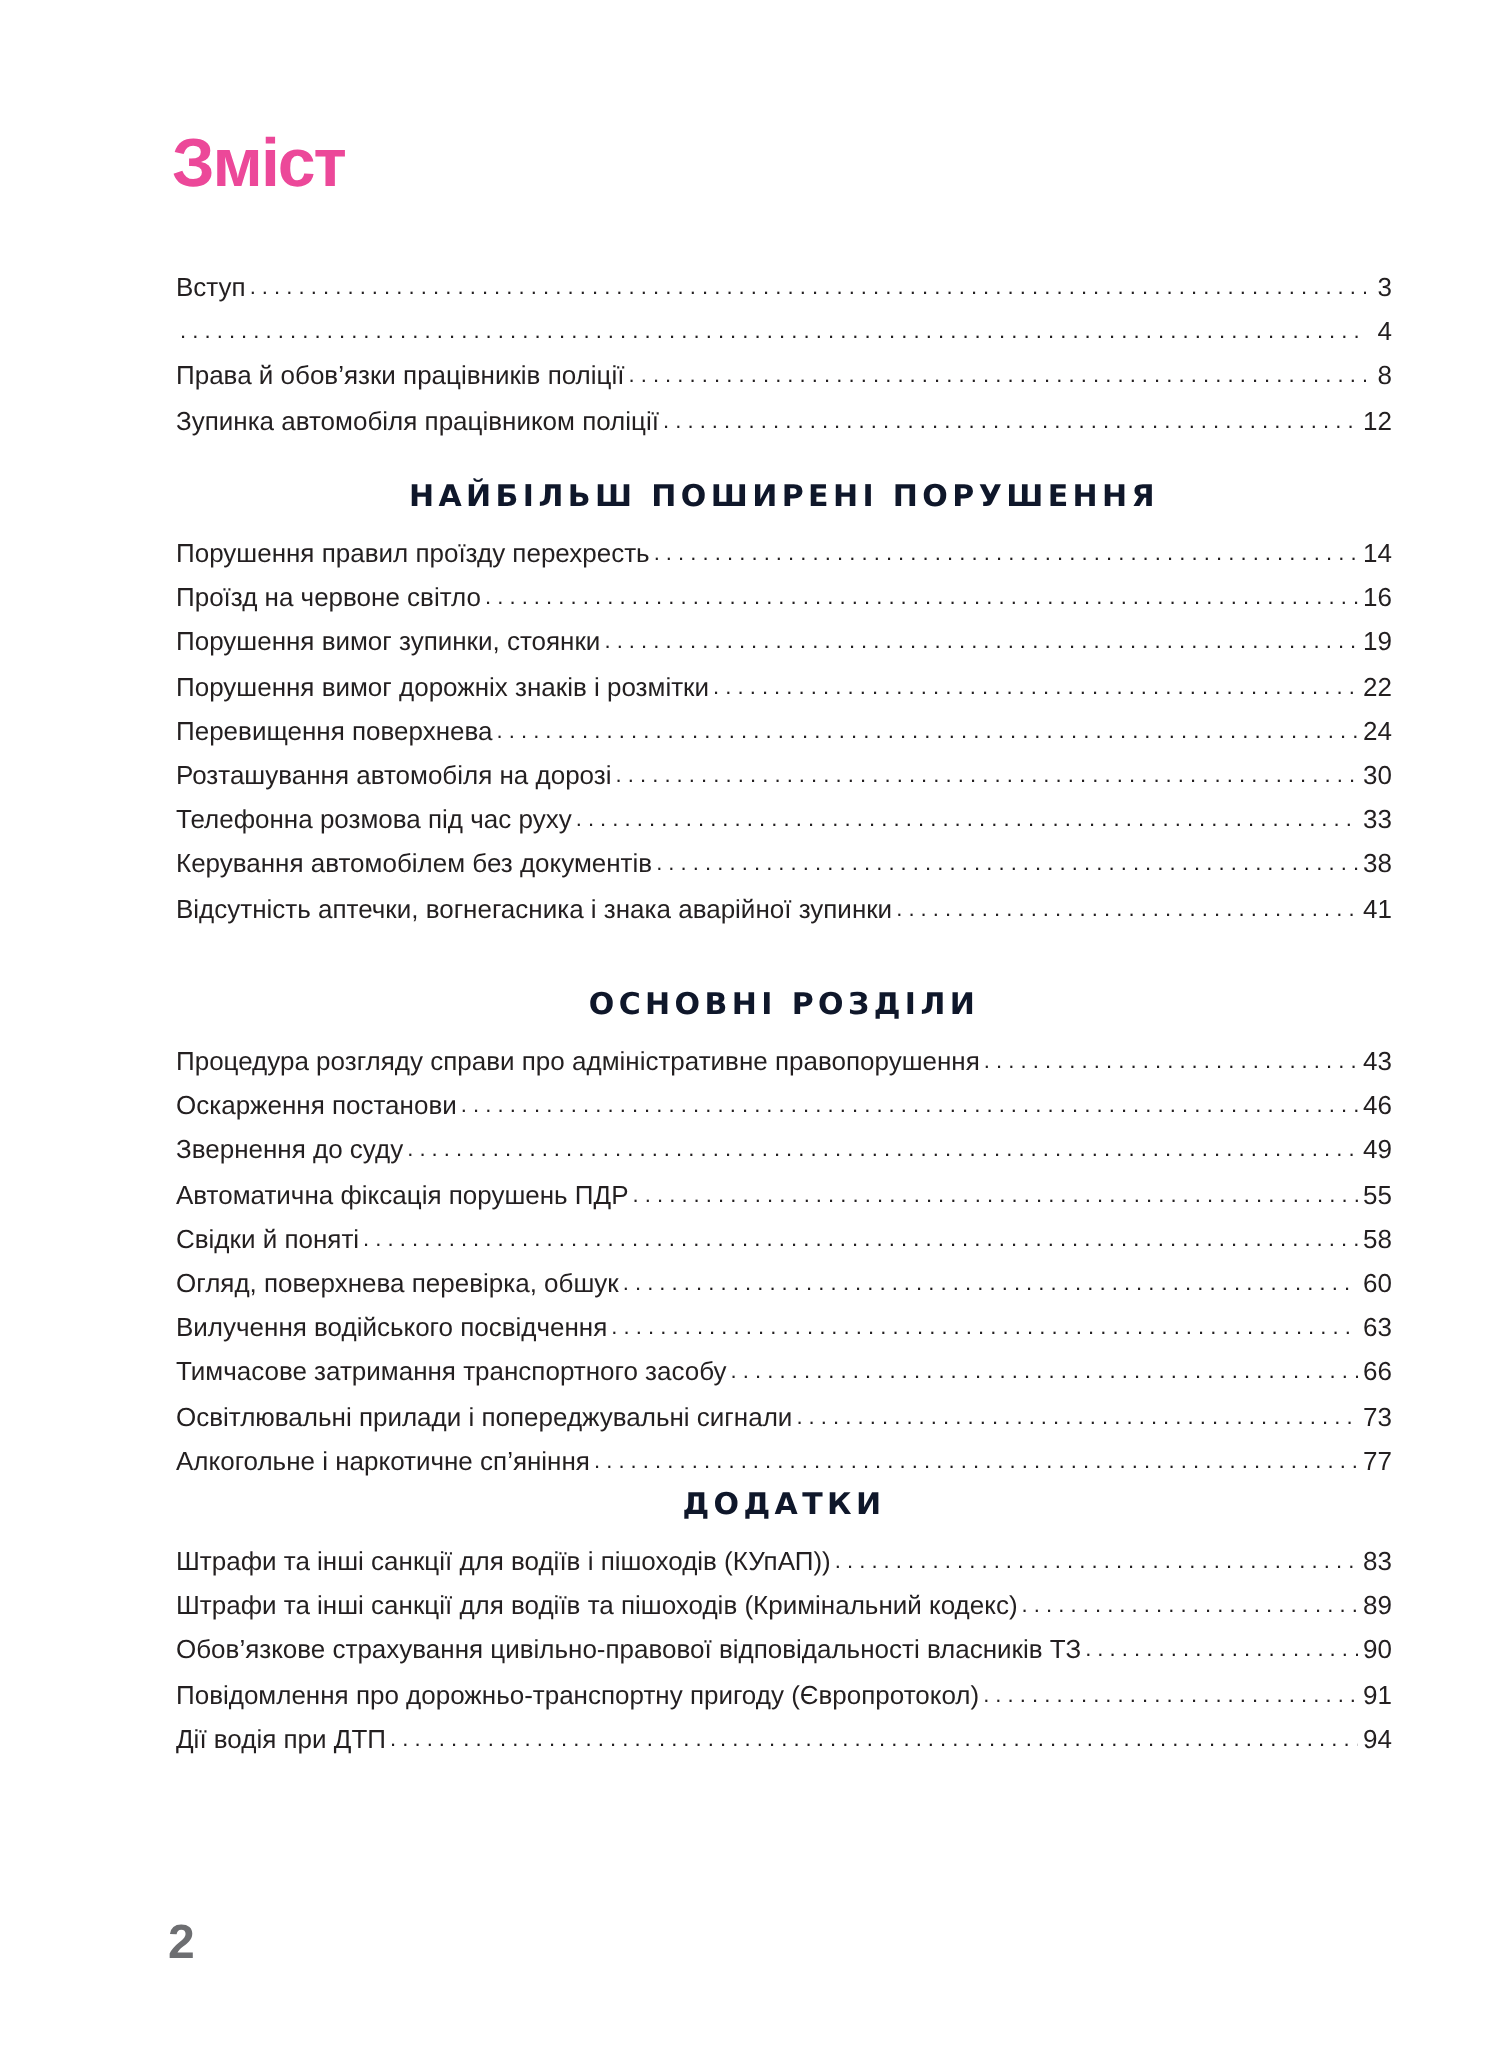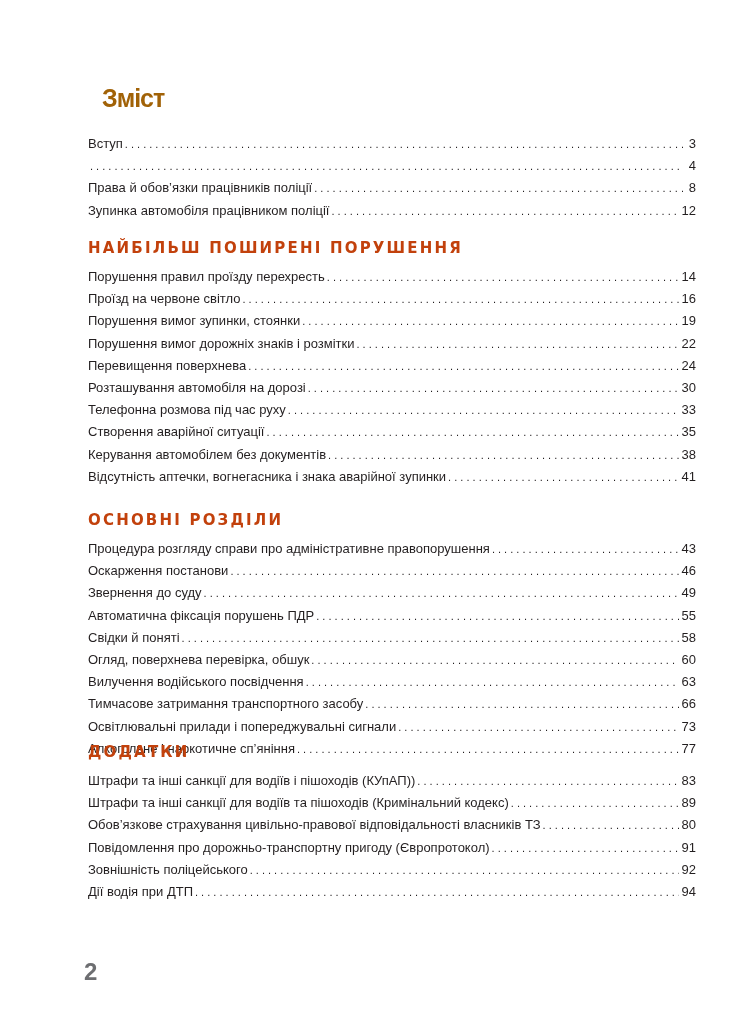--- a/index.html
+++ b/index.html
@@ -1,24 +1,24 @@
 <!DOCTYPE html>
 <html><head>
   <meta charset="utf-8">
   <style>
     html, body { margin: 0; padding: 0; background: #ffffff; }
     body { width: 746px; height: 1024px; position: relative; overflow: hidden;
            font-family: "Liberation Sans", sans-serif; color: #231f20; }
-    .title { position: absolute; left: 86px; top: 58px; margin: 16px;
+    .title { position: absolute; left: 86px; top: 58px; margin: 0;
              font-family: "Liberation Sans", sans-serif; font-weight: bold;
-             font-size: 25px; color: #a16207; letter-spacing: -1px; line-height: 48px; }
+             font-size: 34px; color: #ec4899; letter-spacing: -1px; line-height: 48px; }
     .section { position: absolute; left: 88px; width: 608px; }
     .section-heading { font-family: "DejaVu Sans", sans-serif; font-weight: bold;
-             font-size: 15px; color: #c2410c; letter-spacing: 2.2px;
-             margin: 0 0 7px 0; height: 22px; line-height: 22px; }
+             font-size: 15px; color: #0f172a; letter-spacing: 2.2px;
+             margin: 0 0 7px 0; height: 22px; line-height: 22px; text-align: center; }
     .toc-row { display: flex; align-items: center; height: 22.2px;
                font-size: 13px; line-height: 22.2px; white-space: nowrap; }
     .toc-title { flex: 0 0 auto; }
     .toc-leader { flex: 1 1 auto; overflow: hidden; margin: 0 3px 0 2px;
                   color: #231f20; letter-spacing: 2.2px; font-size: 11px; }
     .toc-leader::before { content: ". . . . . . . . . . . . . . . . . . . . . . . . . . . . . . . . . . . . . . . . . . . . . . . . . . . . . . . . . . . . . . . . . . . . . . . . . . . . . . . . . . . . . . . . . . . . . . . . . . . . . . . . . . . . . . . . . . . . . . . . . . . . . . . . . . . . . . . . . ."; letter-spacing: 0; }
     .toc-page { flex: 0 0 auto; min-width: 10px; text-align: right; }
     .page-number { position: absolute; left: 84px; top: 958px; font-weight: bold;
                    font-size: 24px; color: #6d6e71; }
   </style>
@@ -81,38 +81,33 @@
         <span class="toc-title">Розташування автомобіля на дорозі</span>
         <span class="toc-leader"></span>
         <span class="toc-page">30</span>
       </div>
       <div class="toc-row">
         <span class="toc-title">Телефонна розмова під час руху</span>
         <span class="toc-leader"></span>
         <span class="toc-page">33</span>
       </div>
       <div class="toc-row">
-        <span class="toc-title">Створення аварійної ситуації</span>
-        <span class="toc-leader"></span>
-        <span class="toc-page">35</span>
-      </div>
-      <div class="toc-row">
         <span class="toc-title">Керування автомобілем без документів</span>
         <span class="toc-leader"></span>
         <span class="toc-page">38</span>
       </div>
       <div class="toc-row">
         <span class="toc-title">Відсутність аптечки, вогнегасника і знака аварійної зупинки</span>
         <span class="toc-leader"></span>
         <span class="toc-page">41</span>
       </div>
     </div>
 </div>
 
-<div class="section" style="top:509px">
+<div class="section" style="top:491px">
   <h2 class="section-heading">ОСНОВНІ РОЗДІЛИ</h2>
   <div>
       <div class="toc-row">
         <span class="toc-title">Процедура розгляду справи про адміністративне правопорушення</span>
         <span class="toc-leader"></span>
         <span class="toc-page">43</span>
       </div>
       <div class="toc-row">
         <span class="toc-title">Оскарження постанови</span>
         <span class="toc-leader"></span>
@@ -170,31 +165,26 @@
         <span class="toc-page">83</span>
       </div>
       <div class="toc-row">
         <span class="toc-title">Штрафи та інші санкції для водіїв та пішоходів (Кримінальний кодекс)</span>
         <span class="toc-leader"></span>
         <span class="toc-page">89</span>
       </div>
       <div class="toc-row">
         <span class="toc-title">Обов’язкове страхування цивільно-правової відповідальності власників ТЗ</span>
         <span class="toc-leader"></span>
-        <span class="toc-page">80</span>
+        <span class="toc-page">90</span>
       </div>
       <div class="toc-row">
         <span class="toc-title">Повідомлення про дорожньо-транспортну пригоду (Європротокол)</span>
         <span class="toc-leader"></span>
         <span class="toc-page">91</span>
-      </div>
-      <div class="toc-row">
-        <span class="toc-title">Зовнішність поліцейського</span>
-        <span class="toc-leader"></span>
-        <span class="toc-page">92</span>
       </div>
       <div class="toc-row">
         <span class="toc-title">Дії водія при ДТП</span>
         <span class="toc-leader"></span>
         <span class="toc-page">94</span>
       </div>
     </div>
 </div>
 
 <div class="page-number">2</div>

